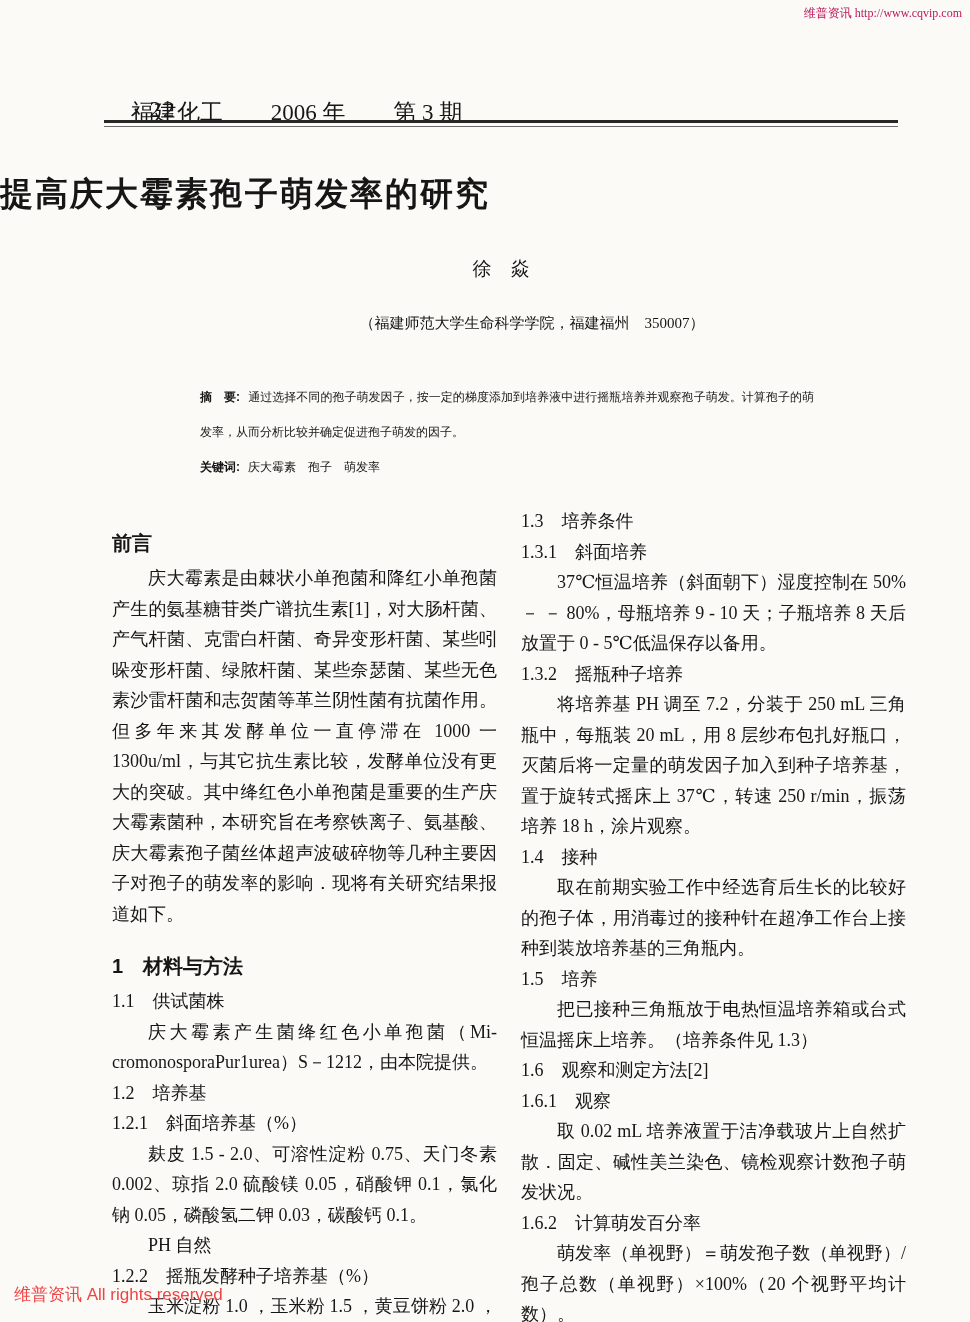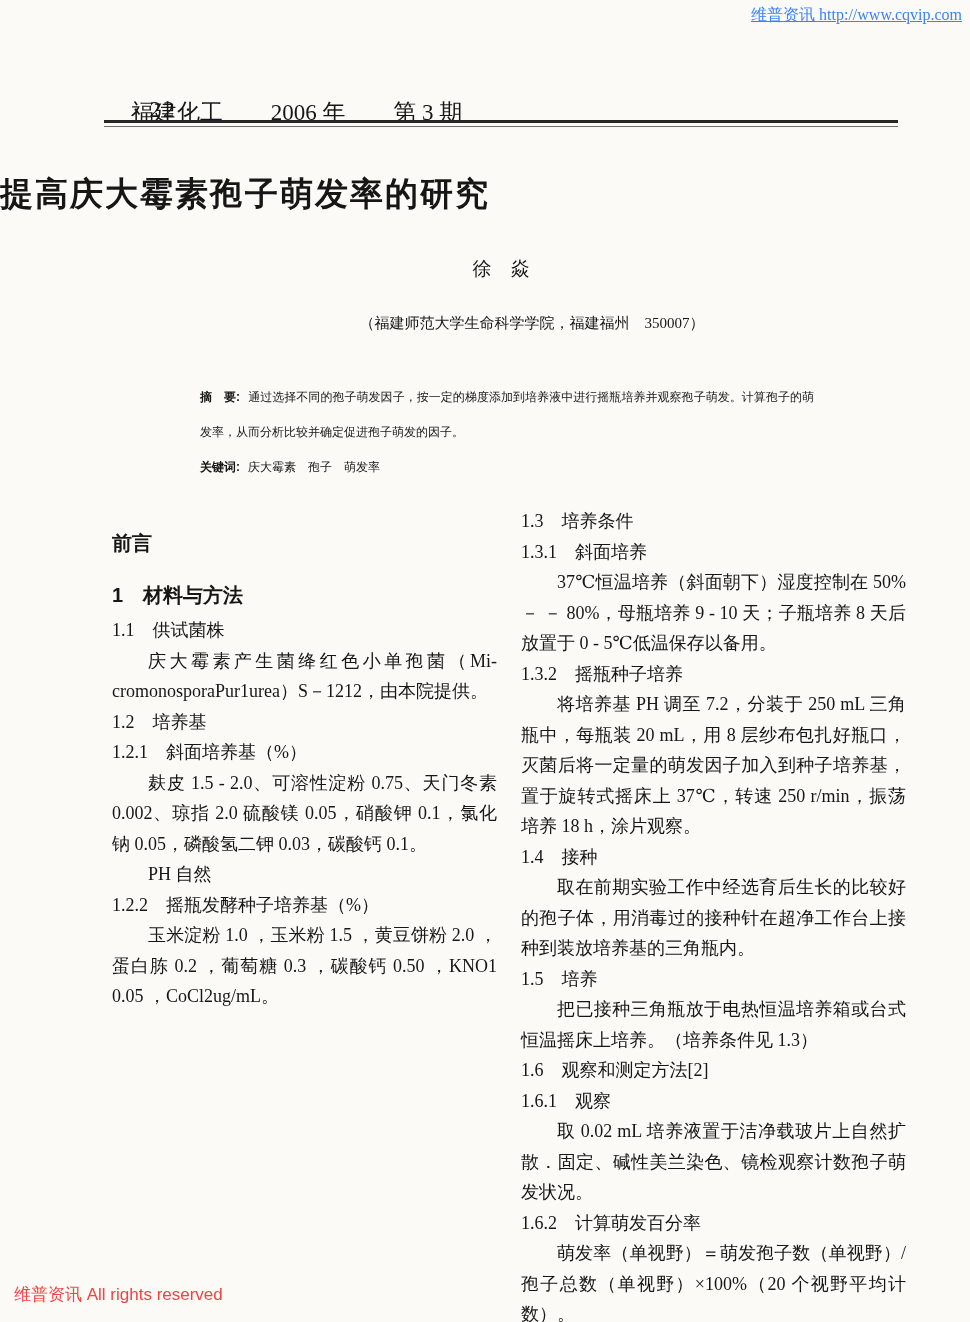--- a/index.html
+++ b/index.html
@@ -7,23 +7,22 @@
     position:relative;
     width:970px;height:1322px;
     margin:0 auto;
     background:#fbfaf7;
     color:#161616;
     font-family:"Liberation Serif","DejaVu Serif",serif;
     overflow:hidden;
   }
   .wm-top{
     position:absolute;top:5px;right:8px;
-    font-size:16px;color:#3b82f6;
+    font-size:12px;color:#be185d;
     font-family:"Liberation Serif","DejaVu Serif",serif;
-    text-decoration:underline;
   }
   .header{
     position:absolute;top:97px;left:110px;width:790px;
     font-size:23px;
   }
   .pageno{position:absolute;left:22px;top:0;letter-spacing:2px;}
   .jinfo{display:block;text-align:left;}
   .jinfo span{margin:0 21px;}
   .rule{
     position:absolute;top:120px;left:104px;width:794px;height:3px;
@@ -97,20 +96,21 @@
   <div class="affiliation">（福建师范大学生命科学学院，福建福州　350007）</div>
 
   <div class="abstract">
     <p><b class="abs-label">摘　要:</b><span>通过选择不同的孢子萌发因子，按一定的梯度添加到培养液中进行摇瓶培养并观察孢子萌发。计算孢子的萌发率，从而分析比较并确定促进孢子萌发的因子。</span></p>
     <p><b class="kw-label">关键词:</b><span>庆大霉素　孢子　萌发率</span></p>
   </div>
 
   <div class="columns">
     <div class="col">
         <div class="blk section">前言</div>
+        <div class="blk para">庆大霉素是由棘状小单孢菌和降红小单孢菌产生的氨基糖苷类广谱抗生素[1]，对大肠杆菌、产气杆菌、克雷白杆菌、奇异变形杆菌、某些吲哚变形杆菌、绿脓杆菌、某些奈瑟菌、某些无色素沙雷杆菌和志贺菌等革兰阴性菌有抗菌作用。但多年来其发酵单位一直停滞在 1000 一 1300u/ml，与其它抗生素比较，发酵单位没有更大的突破。其中绛红色小单孢菌是重要的生产庆大霉素菌种，本研究旨在考察铁离子、氨基酸、庆大霉素孢子菌丝体超声波破碎物等几种主要因子对孢子的萌发率的影响．现将有关研究结果报道如下。</div>
         <div class="blk section">1　材料与方法</div>
         <div class="blk sub">1.1　供试菌株</div>
         <div class="blk para">庆大霉素产生菌绛红色小单孢菌（Mi-cromonosporaPur1urea）S－1212，由本院提供。</div>
         <div class="blk sub">1.2　培养基</div>
         <div class="blk sub">1.2.1　斜面培养基（%）</div>
         <div class="blk para">麸皮 1.5 - 2.0、可溶性淀粉 0.75、天门冬素 0.002、琼指 2.0 硫酸镁 0.05，硝酸钾 0.1，氯化钠 0.05，磷酸氢二钾 0.03，碳酸钙 0.1。</div>
         <div class="blk para">PH 自然</div>
         <div class="blk sub">1.2.2　摇瓶发酵种子培养基（%）</div>
         <div class="blk para">玉米淀粉 1.0 ，玉米粉 1.5 ，黄豆饼粉 2.0 ，蛋白胨 0.2 ，葡萄糖 0.3 ，碳酸钙 0.50 ，KNO1 0.05 ，CoCl2ug/mL。</div>
       </div>

